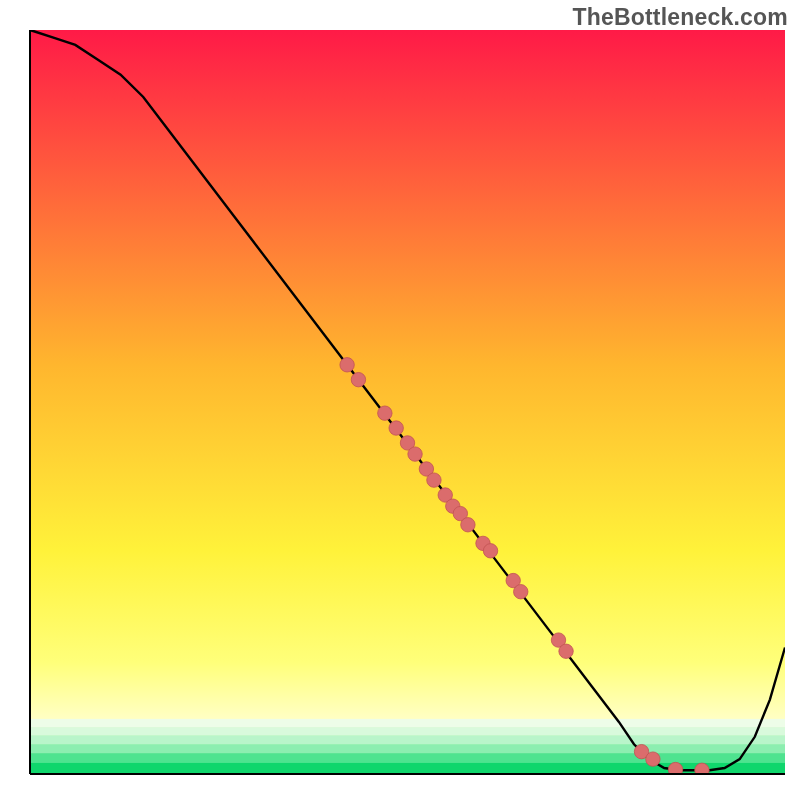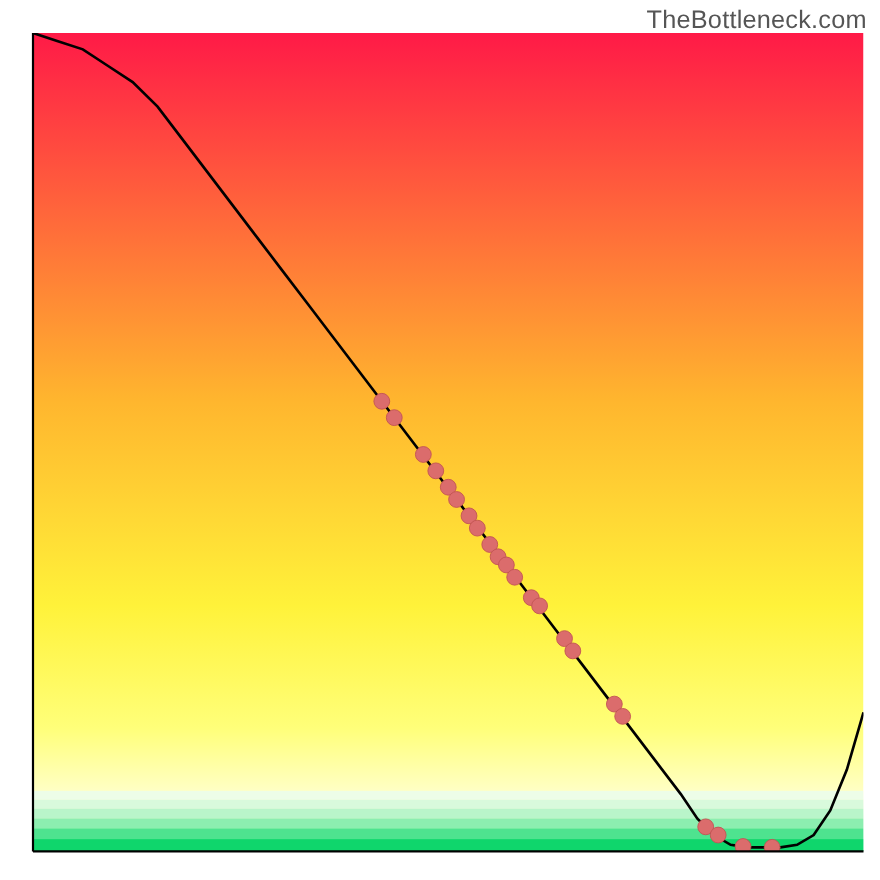--- a/index.html
+++ b/index.html
@@ -18,21 +18,21 @@
   }
   svg {
     position: absolute;
     inset: 0;
   }
   .watermark {
     position: absolute;
     top: 4px;
     right: 12px;
     font-size: 23px;
-    font-weight: 400;
+    font-weight: 700;
     color: #555555;
     letter-spacing: 0.2px;
     pointer-events: none;
     user-select: none;
   }
 </style>
 </head>
 <body>
 
 <div class="stage">

